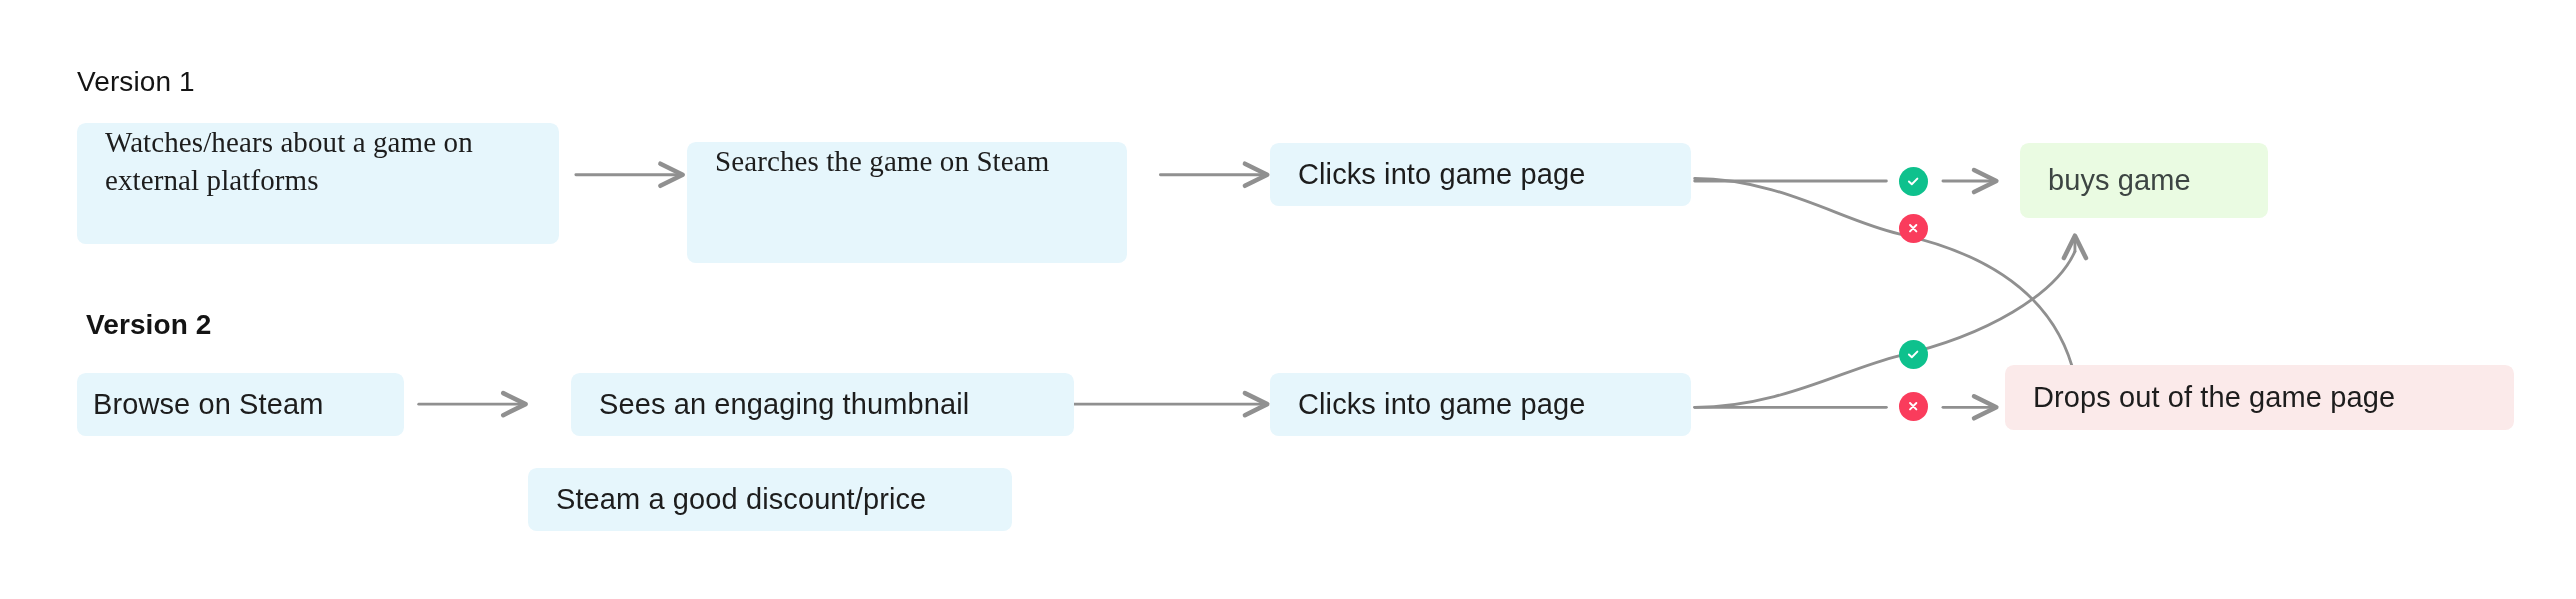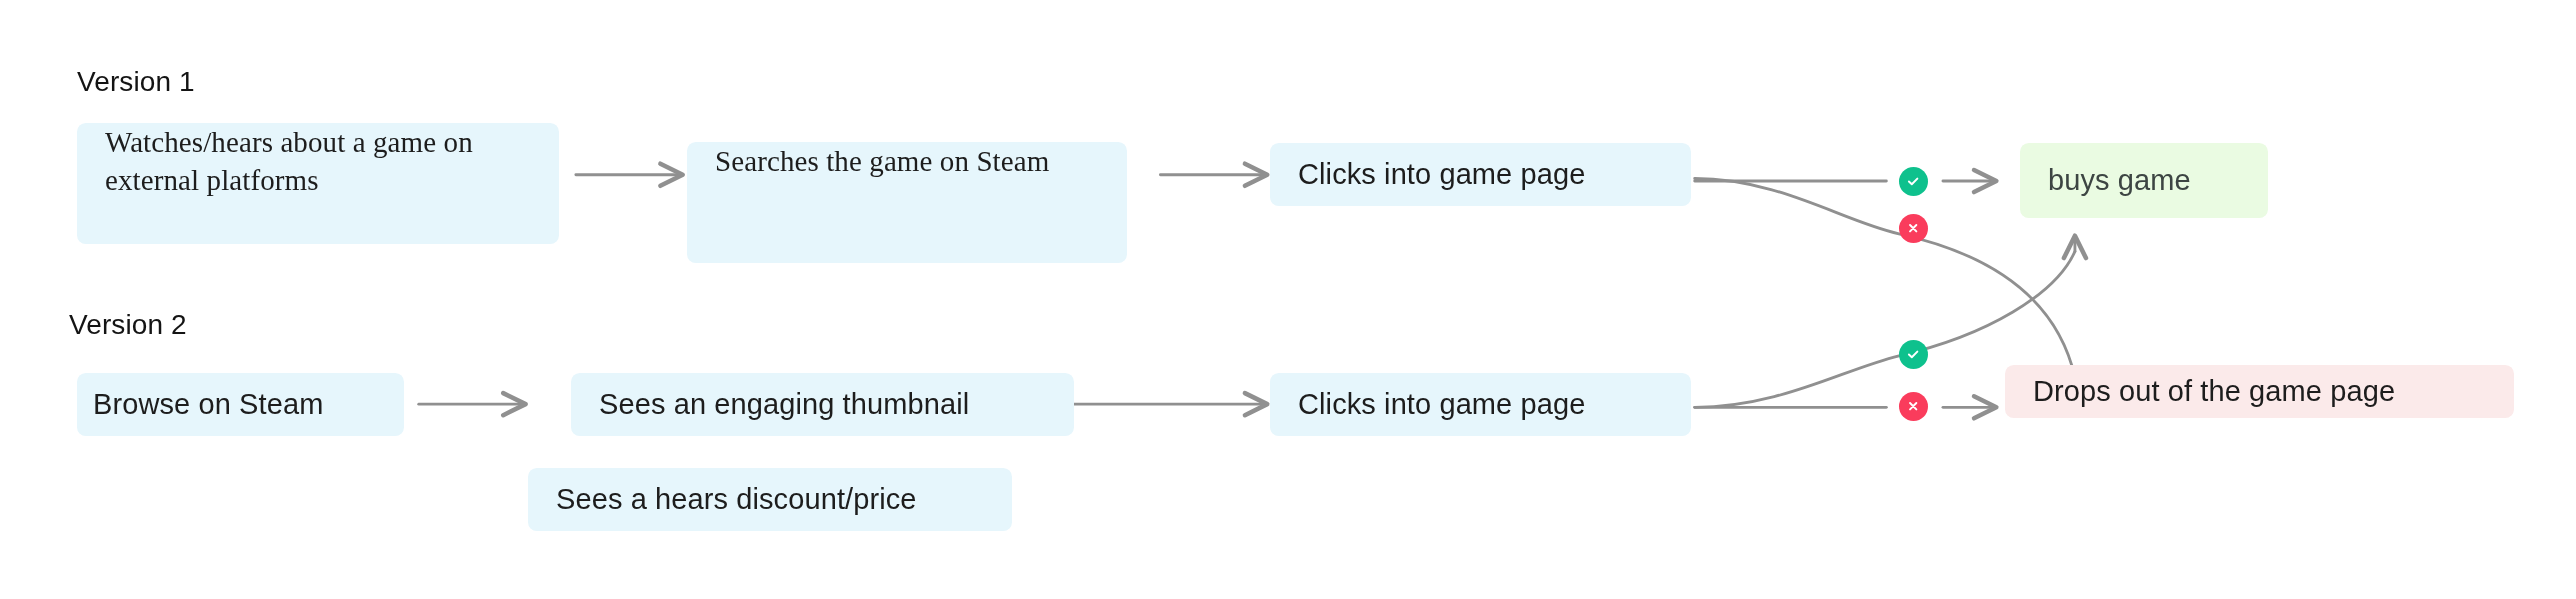--- a/index.html
+++ b/index.html
@@ -117,39 +117,39 @@
   </div>
 
   <div class="node blue" style="left:1270px; top:143px; width:421px; height:63px;">
     <span class="node-text">Clicks into game page</span>
   </div>
 
   <div class="node green" style="left:2020px; top:143px; width:248px; height:75px;">
     <span class="node-text">buys game</span>
   </div>
 
-  <div class="version-label" style="left:69px; top:311px;">Version 2</div>
+  <div class="version-label" style="left:86px; top:311px;font-weight:bold;">Version 2</div>
 
   <div class="node blue" style="left:77px; top:373px; width:327px; height:63px;padding-left:16px;">
     <span class="node-text">Browse on Steam</span>
   </div>
 
   <div class="node blue" style="left:528px; top:373px; width:503px; height:63px;margin-left:43px;">
     <span class="node-text">Sees an engaging thumbnail</span>
   </div>
 
   <div class="node blue" style="left:528px; top:468px; width:484px; height:63px;">
-    <span class="node-text">Sees a hears discount/price</span>
+    <span class="node-text">Steam a good discount/price</span>
   </div>
 
   <div class="node blue" style="left:1270px; top:373px; width:421px; height:63px;">
     <span class="node-text">Clicks into game page</span>
   </div>
 
-  <div class="node pink" style="left:2005px; top:365px; width:509px; height:53px;">
+  <div class="node pink" style="left:2005px; top:365px; width:509px; height:65px;">
     <span class="node-text">Drops out of the game page</span>
   </div>
 
   <div class="badge ok" style="left:1899px; top:167px;">
     <span>
       <svg width="16.4" height="16.4" viewBox="0 0 26 26">
         <path d="M6.2,13.4 L10.8,17.8 L19.6,8.9" fill="none" stroke="#ffffff" stroke-width="3.1" stroke-linecap="round" stroke-linejoin="round"></path>
       </svg>
     </span>
   </div>

